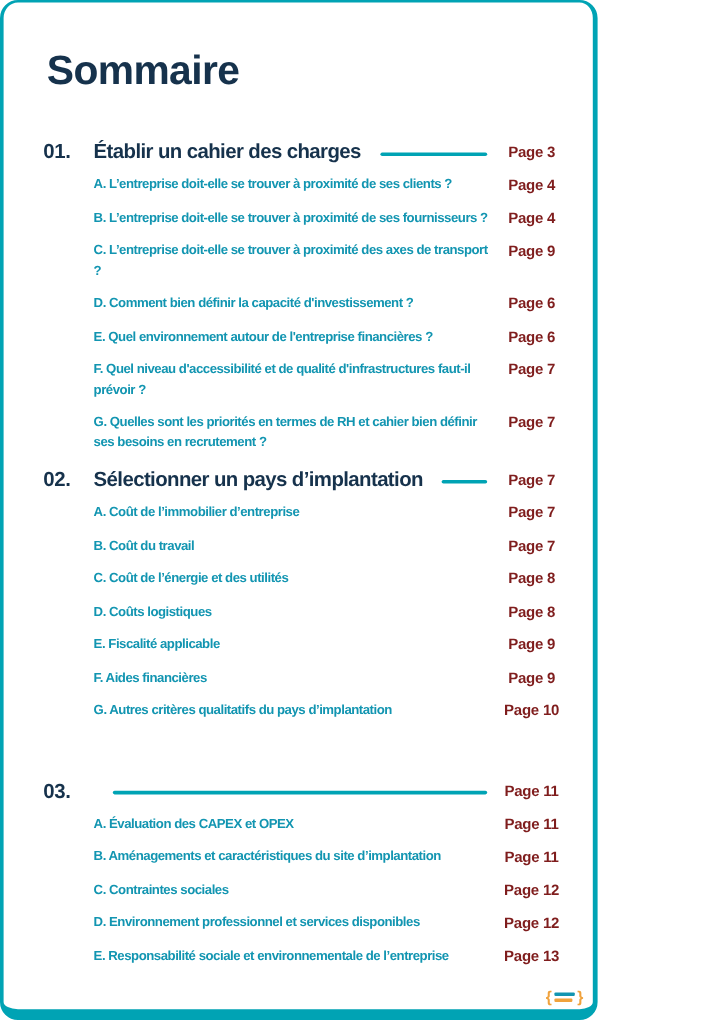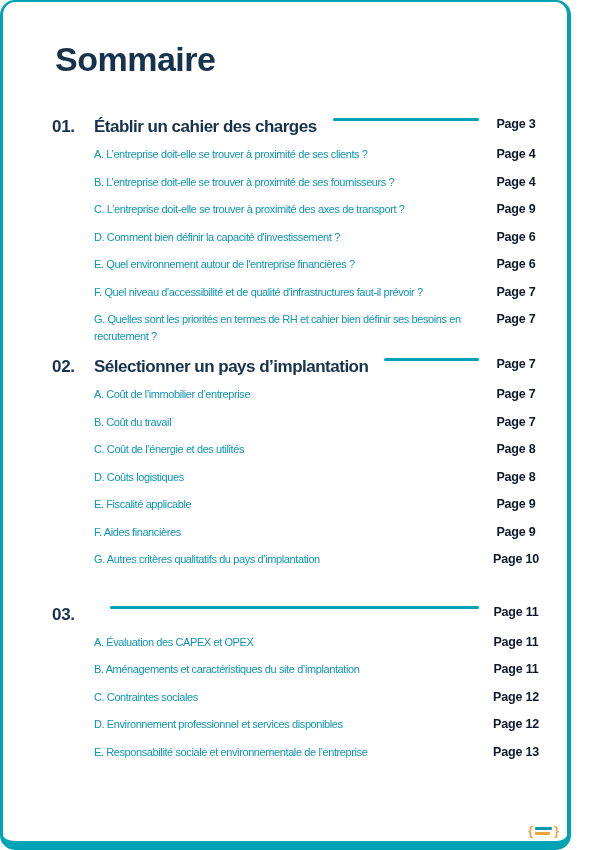--- a/index.html
+++ b/index.html
@@ -3,47 +3,46 @@
 <meta charset="utf-8">
 <style>
   html,body{margin:0;padding:0;background:#ffffff;}
   body{
     width:603px;height:850px;
     font-family:"Liberation Sans","DejaVu Sans",sans-serif;
     -webkit-font-smoothing:antialiased;
   }
   .page-frame{
     box-sizing:border-box;
-    width:571px;height:850px;
+    width:498px;height:850px;
     background:#ffffff;
     border-style:solid;
     border-color:#00a3b4;
     border-width:2px 4px 9px 3px;
     border-radius:15px;
     position:relative;
     overflow:hidden;
-    padding-left:16px;
   }
   .content{
     padding:38px 24px 0 33px;
   }
   .doc-title{
     margin:0 0 0 3px;
     font-size:34px;
     line-height:38px;
     font-weight:bold;
     letter-spacing:-0.5px;
     color:#16324c;
   }
   .section{margin-top:38px;}
   .section.sec-1{margin-top:12px;}
-  .section.sec-2{margin-top:36px;}
+  .section.sec-2{margin-top:48px;}
   .section-heading{
     display:flex;
-    align-items:flex-start;
+    align-items:center;
     cursor:pointer;
   }
   .section-number{
     width:42px;
     flex-shrink:0;
     font-size:17px;
     font-weight:bold;
     letter-spacing:-0.3px;
     color:#16324c;
     line-height:22px;
@@ -64,38 +63,38 @@
     margin:2px 10px 0 16px;
     min-width:30px;
   }
   .page-col{
     width:54px;
     flex-shrink:0;
     text-align:center;
     font-size:12.5px;
     font-weight:bold;
     letter-spacing:-0.2px;
-    color:#0f172a;
+    color:#7f1d1d;
     line-height:16.5px;
   }
   .section-items{
     margin-top:8px;
     padding-left:42px;
   }
   .toc-item{
     display:flex;
     align-items:flex-start;
     margin-bottom:11px;
     cursor:pointer;
   }
   .toc-item-label{
     flex:1;
     font-size:11px;
     letter-spacing:-0.4px;
-    font-weight:normal;
+    font-weight:bold;
     line-height:16.5px;
     color:#1295b1;
     padding-right:8px;
   }
   .brand-logo{
     position:absolute;
     right:8px;
     bottom:2px;
     display:flex;
     align-items:center;

